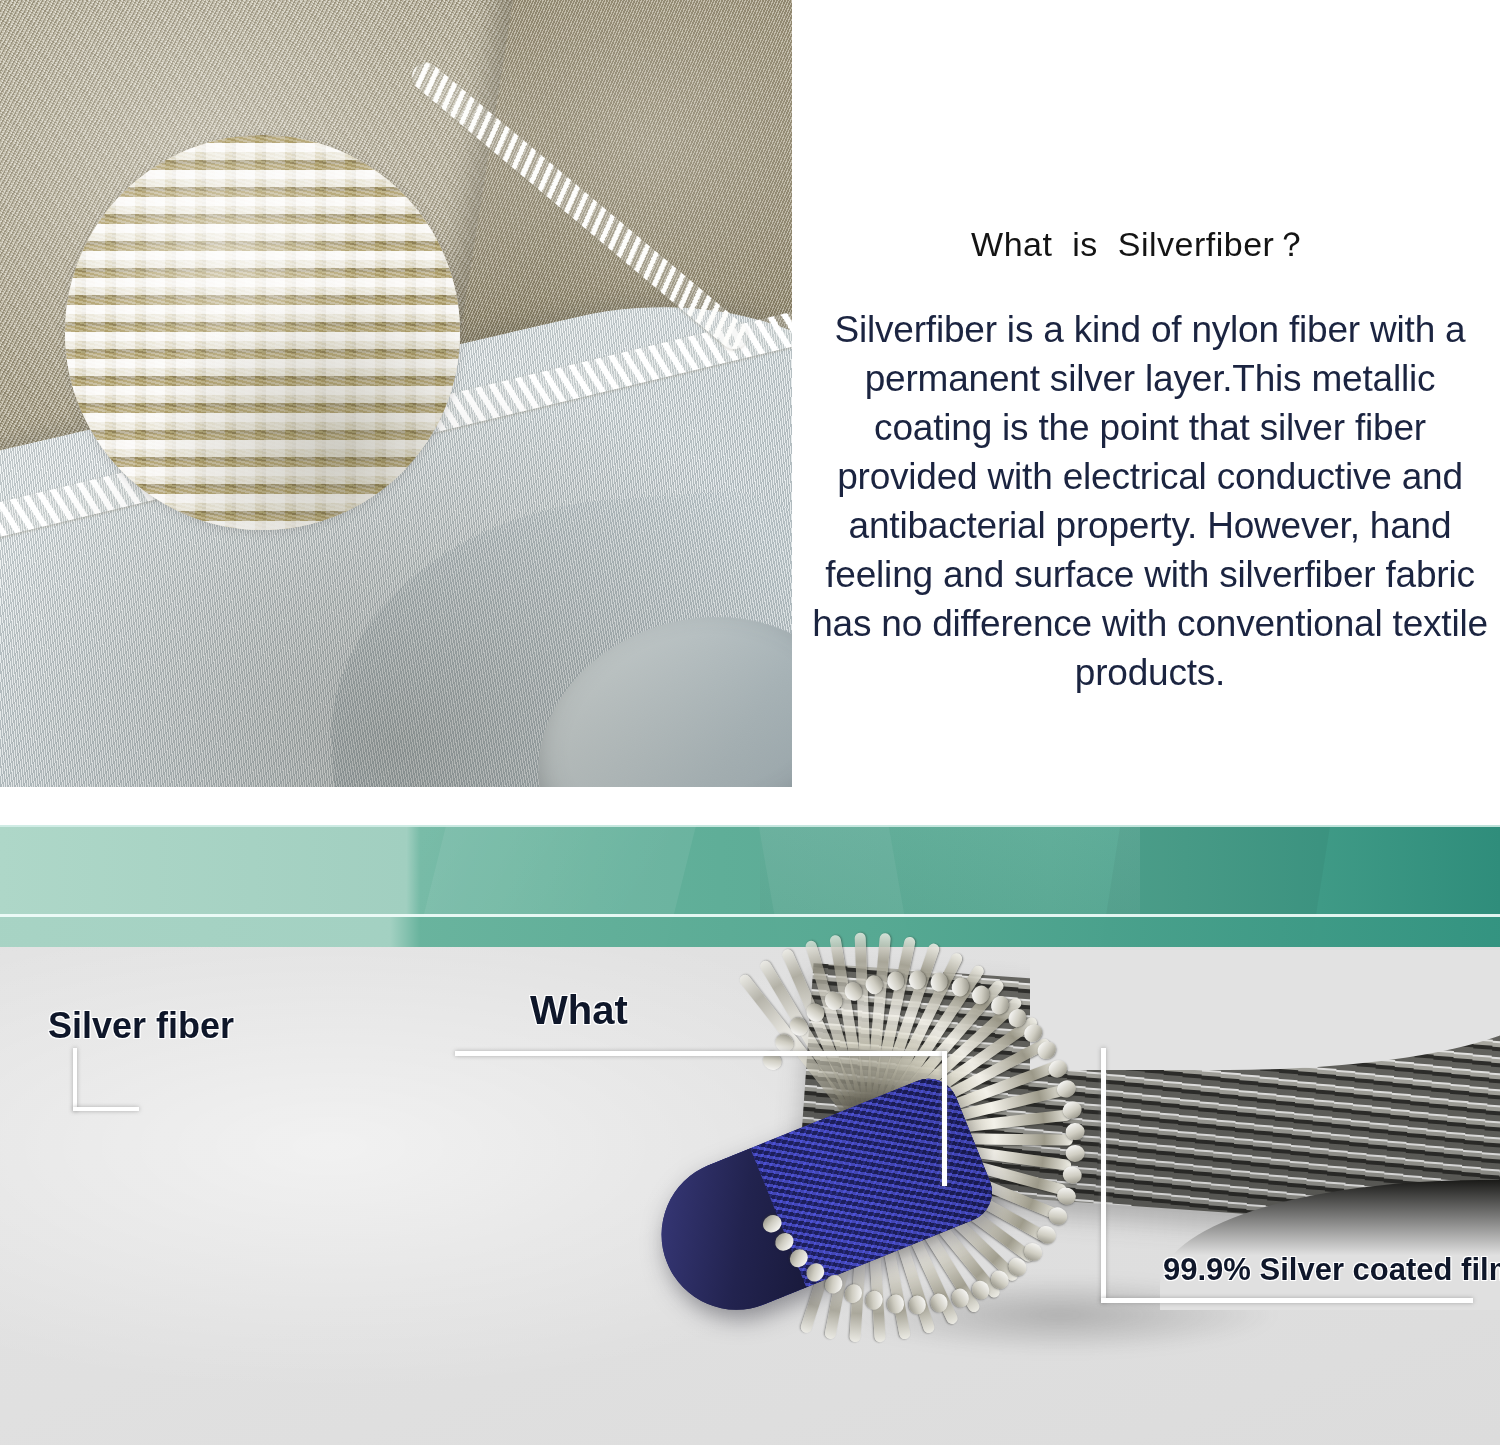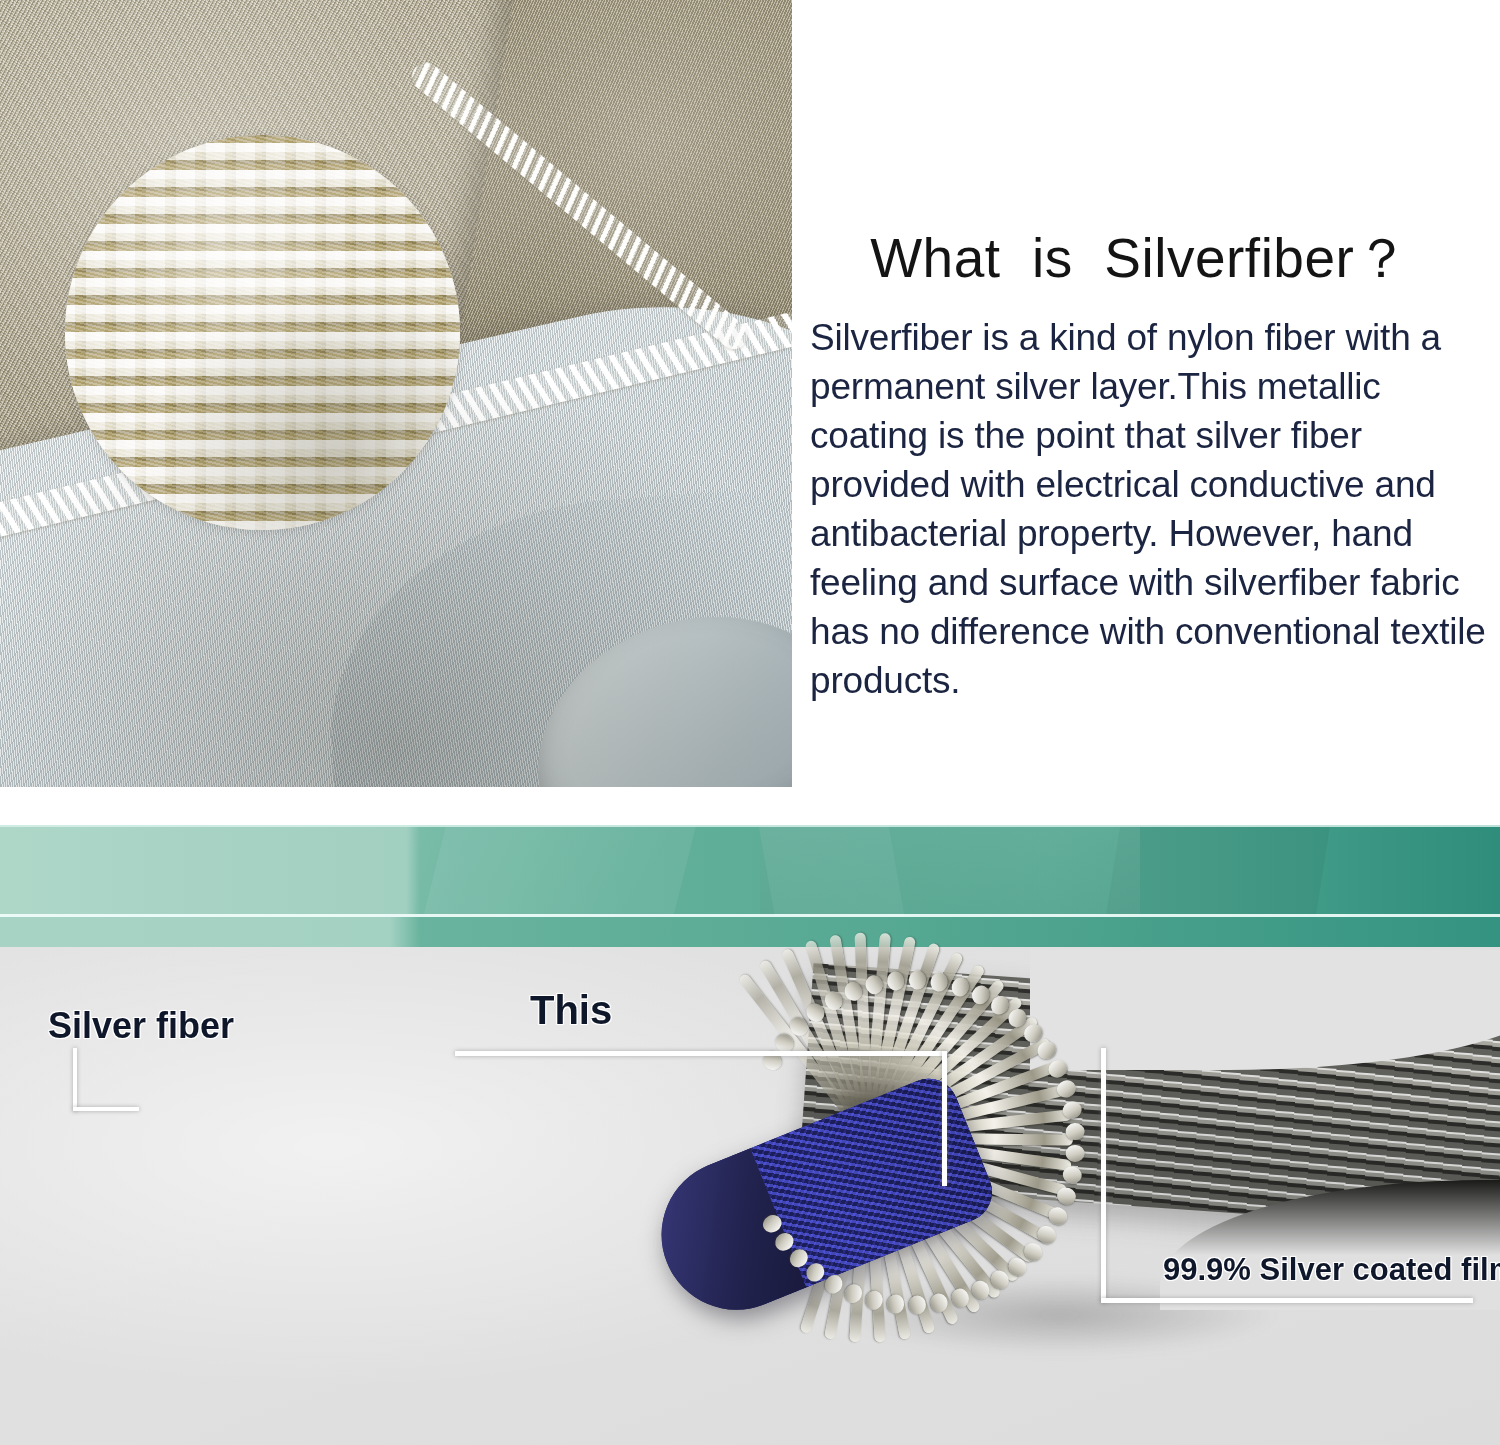--- a/index.html
+++ b/index.html
@@ -83,22 +83,22 @@
      transform:rotate(-16deg);
      border-radius:50% 50% 45% 45%/60% 60% 40% 40%;
      background:linear-gradient(140deg,#dfe6e7,#aab6ba 60%,#8e9ba1);
      box-shadow:inset 0 -18px 30px rgba(70,78,82,.45);
      filter:blur(.3px);
   }
 
   
   #text-col{position:absolute;left:800px;top:0;width:700px;height:825px;background:#fff;}
   #title{position:absolute;left:0;top:222px;width:680px;text-align:center;
-     font-size:55px;color:#141414;letter-spacing:.5px;white-space:pre;}
-  #paragraph{position:absolute;left:10px;top:313px;width:680px;
+     font-size:34px;color:#141414;letter-spacing:.5px;white-space:pre;}
+  #paragraph{position:absolute;left:10px;top:305px;width:680px;text-align:center;
      font-size:37px;line-height:49px;color:#1b2440;letter-spacing:-.2px;}
 
   
   #banner{position:absolute;left:0;top:825px;width:1500px;height:122px;overflow:hidden;}
   .bn-base{position:absolute;inset:0;
      background:linear-gradient(90deg,#a7d3c4 0%,#a4d1c2 18%,#9ccdbd 27%,#6bb59f 28%,#5fae98 48%,#55a892 70%,#3f9a86 88%,#2f8d7b 100%);}
   .bn-lightleft{position:absolute;left:0;top:0;width:406px;height:122px;
      background:linear-gradient(90deg,#aed7c8,#a6d2c3 62%,#a1cfc0);}
   .bn-shade-a{position:absolute;left:406px;top:0;width:360px;height:122px;
      background:linear-gradient(120deg,rgba(255,255,255,.10),rgba(255,255,255,0) 65%);}
@@ -339,14 +339,14 @@
 <div class="leader" style="left:73px;top:1048px;width:4px;height:63px;"></div>
 <div class="leader" style="left:73px;top:1107px;width:66px;height:4px;"></div>
 
 <div class="leader" style="left:455px;top:1051px;width:492px;height:5px;"></div>
 <div class="leader" style="left:942px;top:1051px;width:5px;height:135px;"></div>
 
 <div class="leader" style="left:1101px;top:1048px;width:5px;height:255px;"></div>
 <div class="leader" style="left:1101px;top:1298px;width:372px;height:5px;"></div>
 
 <div class="lbl" id="lbl-silver">Silver fiber</div>
-<div class="lbl" id="lbl-nylon">This</div>
+<div class="lbl" id="lbl-nylon">What</div>
 <div class="lbl" id="lbl-film">99.9% Silver coated film</div>
 
 </body></html>

